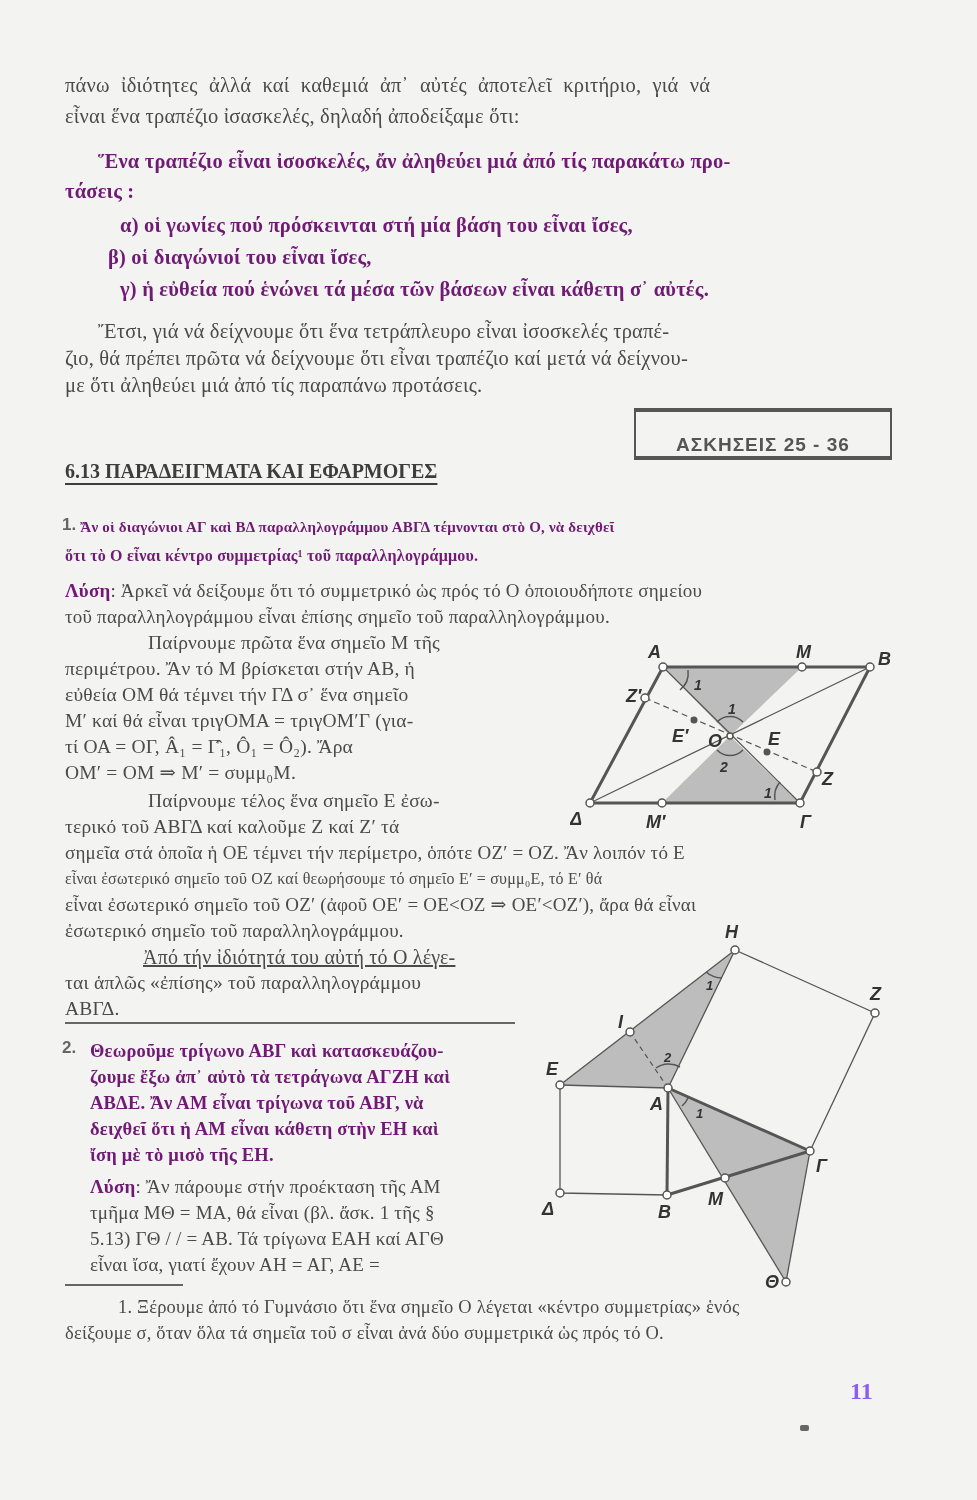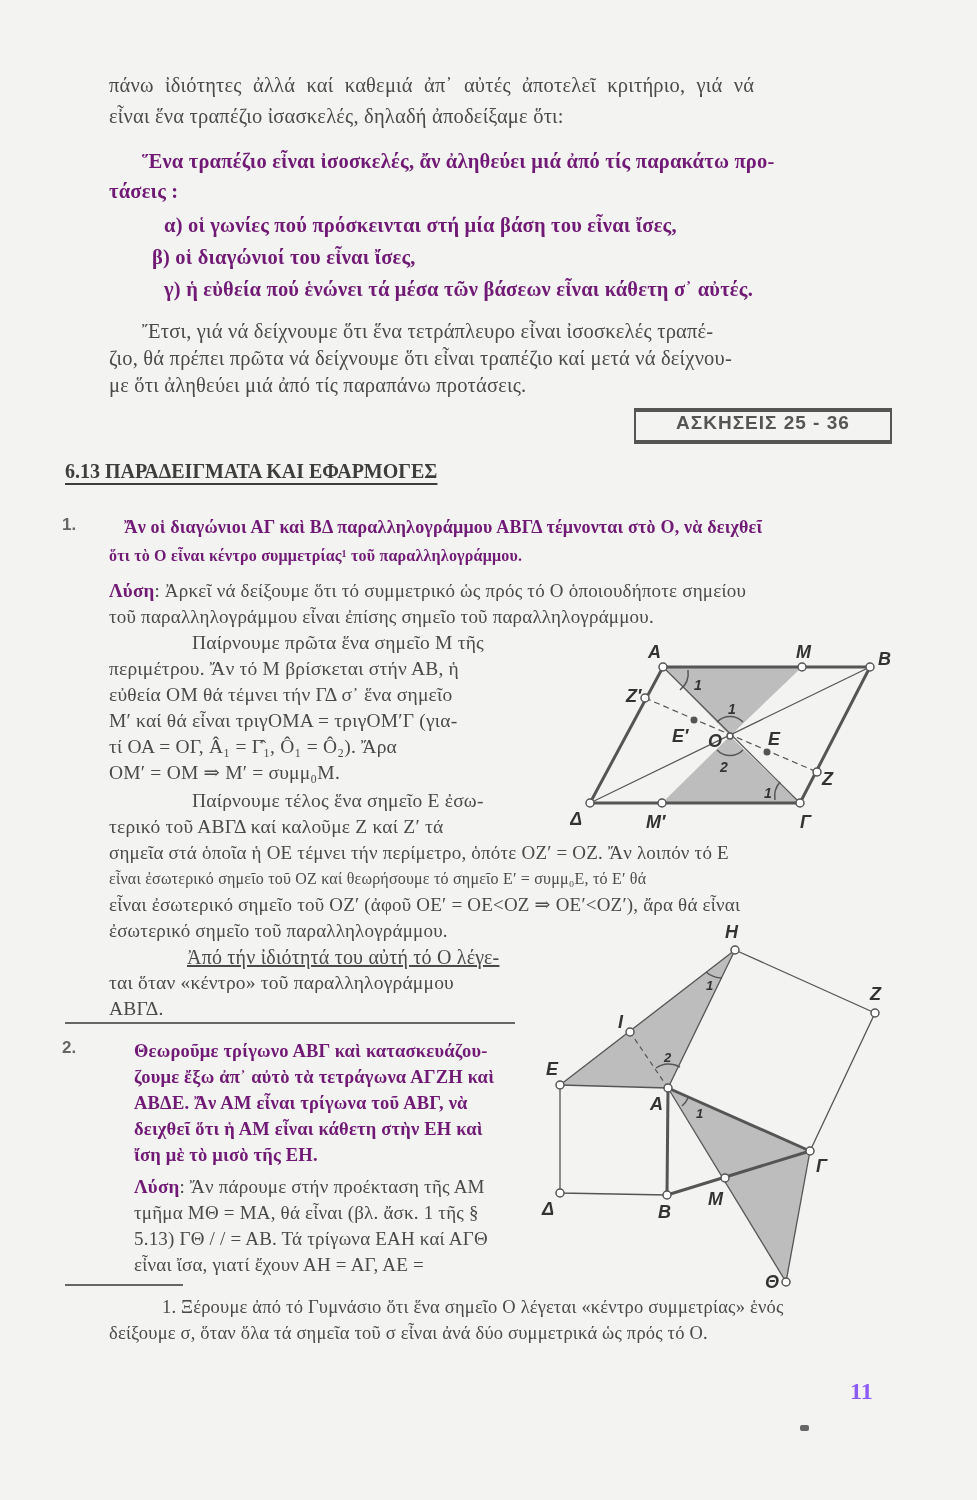--- a/index.html
+++ b/index.html
@@ -4,33 +4,33 @@
 <style>
   html, body { margin:0; padding:0; }
   body {
     width:977px; height:1500px; position:relative; overflow:hidden;
     background:#f3f3f1;
     font-family:"Liberation Serif","DejaVu Serif",serif;
     color:#4a4a4a;
   }
   .line {
     position:absolute; left:65px; white-space:nowrap;
-    font-size:20.5px; line-height:26px; letter-spacing:0.2px;margin-left:44px;
+    font-size:20.5px; line-height:26px; letter-spacing:0.2px;
   }
   .bold { font-weight:bold; color:#701a75; }
   .heading {
     position:absolute; left:65px; top:460px; font-size:20px; font-weight:bold;
     color:#3d3d3d; text-decoration:underline; text-decoration-thickness:2px;
     text-underline-offset:5px;
   }
   .exbox {
-    position:absolute; left:634px; top:408px; width:258px; height:36px;
+    position:absolute; left:634px; top:408px; width:258px; height:52px;
     border-left:2px solid #555; border-right:2px solid #555;
     border-top:4px solid #555; border-bottom:4px solid #555;
-    box-sizing:border-box; display:flex; align-items:flex-start; justify-content:center;
+    box-sizing:border-box; display:flex; align-items:flex-end; justify-content:center;
   }
   .exbox span {
     font-family:"Liberation Sans","DejaVu Sans",sans-serif; font-weight:bold;
     font-size:19px; color:#555; letter-spacing:1px;
   }
   .rule { position:absolute; height:2px; background:#666; }
   .pagenum { position:absolute; left:850px; top:1378px; font-size:24px; color:#8b5cf6; font-weight:bold; }
   .blot { position:absolute; left:800px; top:1425px; width:9px; height:6px; background:#666; border-radius:2px; }
   svg { position:absolute; }
   .lbl { font-family:"Liberation Sans","DejaVu Sans",sans-serif; font-weight:bold; font-style:italic; fill:#333; }
@@ -52,21 +52,21 @@
 <div class="line" style="top:345px;">ζιο, θά πρέπει πρῶτα νά δείχνουμε ὅτι εἶναι τραπέζιο καί μετά νά δείχνου-</div>
 <div class="line" style="top:372px;">με ὅτι ἀληθεύει μιά ἀπό τίς παραπάνω προτάσεις.</div>
 
 <div class="exbox">
   <span>ΑΣΚΗΣΕΙΣ  25 - 36</span>
 </div>
 
 <div class="heading">6.13 ΠΑΡΑΔΕΙΓΜΑΤΑ  ΚΑΙ  ΕΦΑΡΜΟΓΕΣ</div>
 
 <div class="num" style="top:515px;">1.</div>
-<div class="line bold" style="top:514px;left:80px;font-size:18px;">Ἄν οἱ διαγώνιοι ΑΓ καὶ ΒΔ παραλληλογράμμου ΑΒΓΔ τέμνονται στὸ Ο, νὰ δειχθεῖ</div>
+<div class="line bold" style="top:514px;left:80px;font-size:15px;">Ἄν οἱ διαγώνιοι ΑΓ καὶ ΒΔ παραλληλογράμμου ΑΒΓΔ τέμνονται στὸ Ο, νὰ δειχθεῖ</div>
 <div class="line bold" style="top:543px;font-size:16px;">ὅτι τὸ Ο εἶναι κέντρο συμμετρίας¹ τοῦ παραλληλογράμμου.</div>
 
 <div class="line" style="top:578px;font-size:19px;">
   <span class="bold">Λύση</span><span>: Ἀρκεῖ νά δείξουμε ὅτι τό συμμετρικό ὡς πρός τό Ο ὁποιουδήποτε σημείου</span>
 </div>
 <div class="line" style="top:604px;font-size:19px;">τοῦ παραλληλογράμμου εἶναι ἐπίσης σημεῖο τοῦ παραλληλογράμμου.</div>
 
 <div class="line" style="top:630px;left:148px;font-size:19.5px;">Παίρνουμε πρῶτα ἕνα σημεῖο Μ τῆς</div>
 <div class="line" style="top:656px;font-size:19.5px;">περιμέτρου. Ἄν τό Μ βρίσκεται στήν ΑΒ, ἡ</div>
 <div class="line" style="top:682px;font-size:19.5px;">εὐθεία ΟΜ θά τέμνει τήν ΓΔ σ᾽ ἕνα σημεῖο</div>
@@ -75,21 +75,21 @@
 <div class="line" style="top:760px;font-size:19.5px;">ΟΜ′ = ΟΜ ⇒ Μ′ = συμμ₀Μ.</div>
 <div class="line" style="top:788px;left:148px;font-size:19.5px;">Παίρνουμε τέλος ἕνα σημεῖο Ε ἐσω-</div>
 <div class="line" style="top:814px;font-size:19.5px;">τερικό τοῦ ΑΒΓΔ καί καλοῦμε Ζ καί Ζ′ τά</div>
 
 <div class="line" style="top:840px;font-size:19px;">σημεῖα στά ὁποῖα ἡ ΟΕ τέμνει τήν περίμετρο, ὁπότε ΟΖ′ = ΟΖ. Ἄν λοιπόν τό Ε</div>
 <div class="line" style="top:866px;font-size:16px;">εἶναι ἐσωτερικό σημεῖο τοῦ ΟΖ καί θεωρήσουμε τό σημεῖο Ε′ = συμμ₀Ε, τό Ε′ θά</div>
 <div class="line" style="top:892px;font-size:19px;">εἶναι ἐσωτερικό σημεῖο τοῦ ΟΖ′ (ἀφοῦ ΟΕ′ = ΟΕ&lt;ΟΖ ⇒ ΟΕ′&lt;ΟΖ′), ἄρα θά εἶναι</div>
 <div class="line" style="top:918px;font-size:19px;">ἐσωτερικό σημεῖο τοῦ παραλληλογράμμου.</div>
 
 <div class="line" style="top:944px;left:143px;font-size:20px;text-decoration:underline;">Ἀπό τήν ἰδιότητά του αὐτή τό Ο λέγε-</div>
-<div class="line" style="top:970px;font-size:19.5px;">ται ὅταν «κέντρο» τοῦ παραλληλογράμμου</div>
+<div class="line" style="top:970px;font-size:19.5px;">ται ἁπλῶς «ἐπίσης» τοῦ παραλληλογράμμου</div>
 <div class="line" style="top:996px;font-size:19.5px;">ΑΒΓΔ.</div>
 
 <div class="rule" style="left:65px;top:1022px;width:450px;"></div>
 
 <svg width="330" height="210" viewBox="0 0 330 210" style="left:570px;top:630px;">
   <polygon points="93,37 232,37 160,106" fill="#bdbdbd"></polygon>
   <polygon points="160,106 92,173 230,173" fill="#bdbdbd"></polygon>
   <polygon points="93,37 300,37 230,173 20,173" fill="none" stroke="#555" stroke-width="3"></polygon>
   <line x1="93" y1="37" x2="230" y2="173" stroke="#555" stroke-width="1.2"></line>
   <line x1="300" y1="37" x2="20" y2="173" stroke="#555" stroke-width="1.2"></line>

